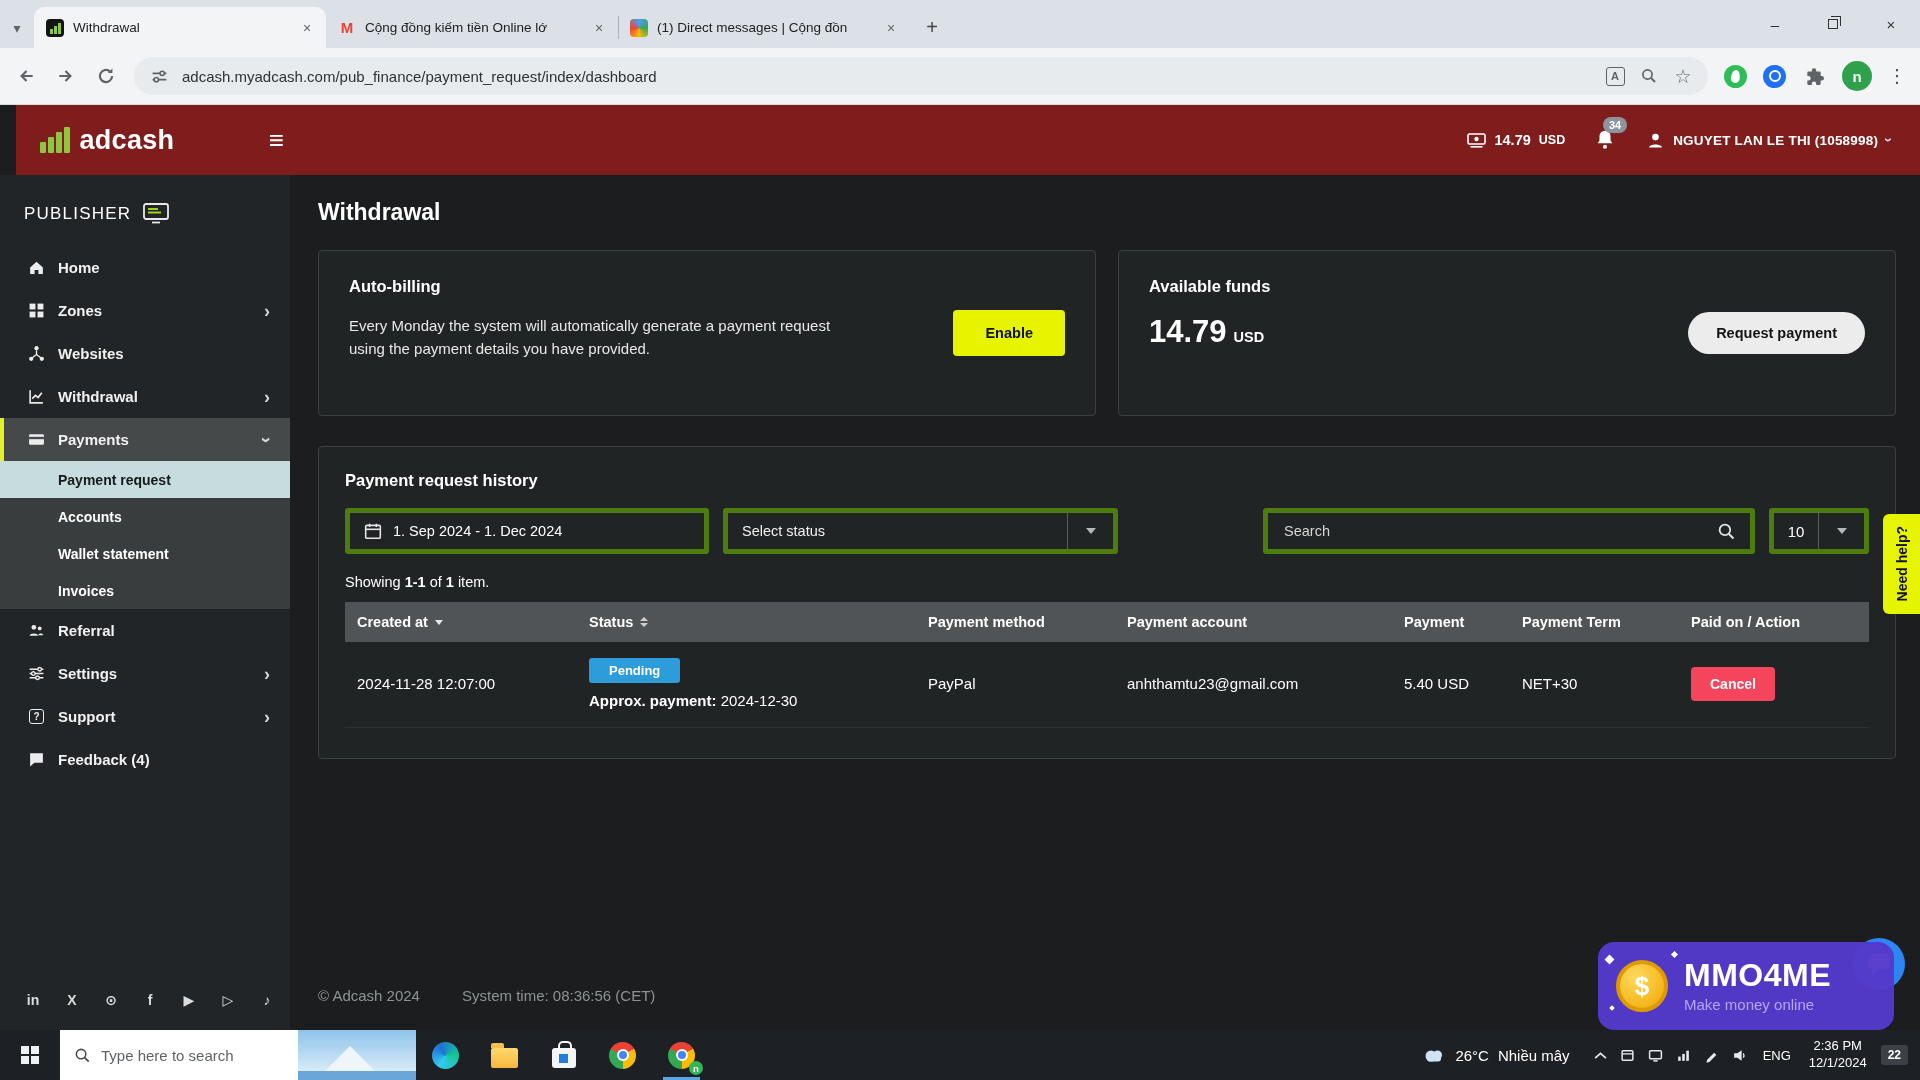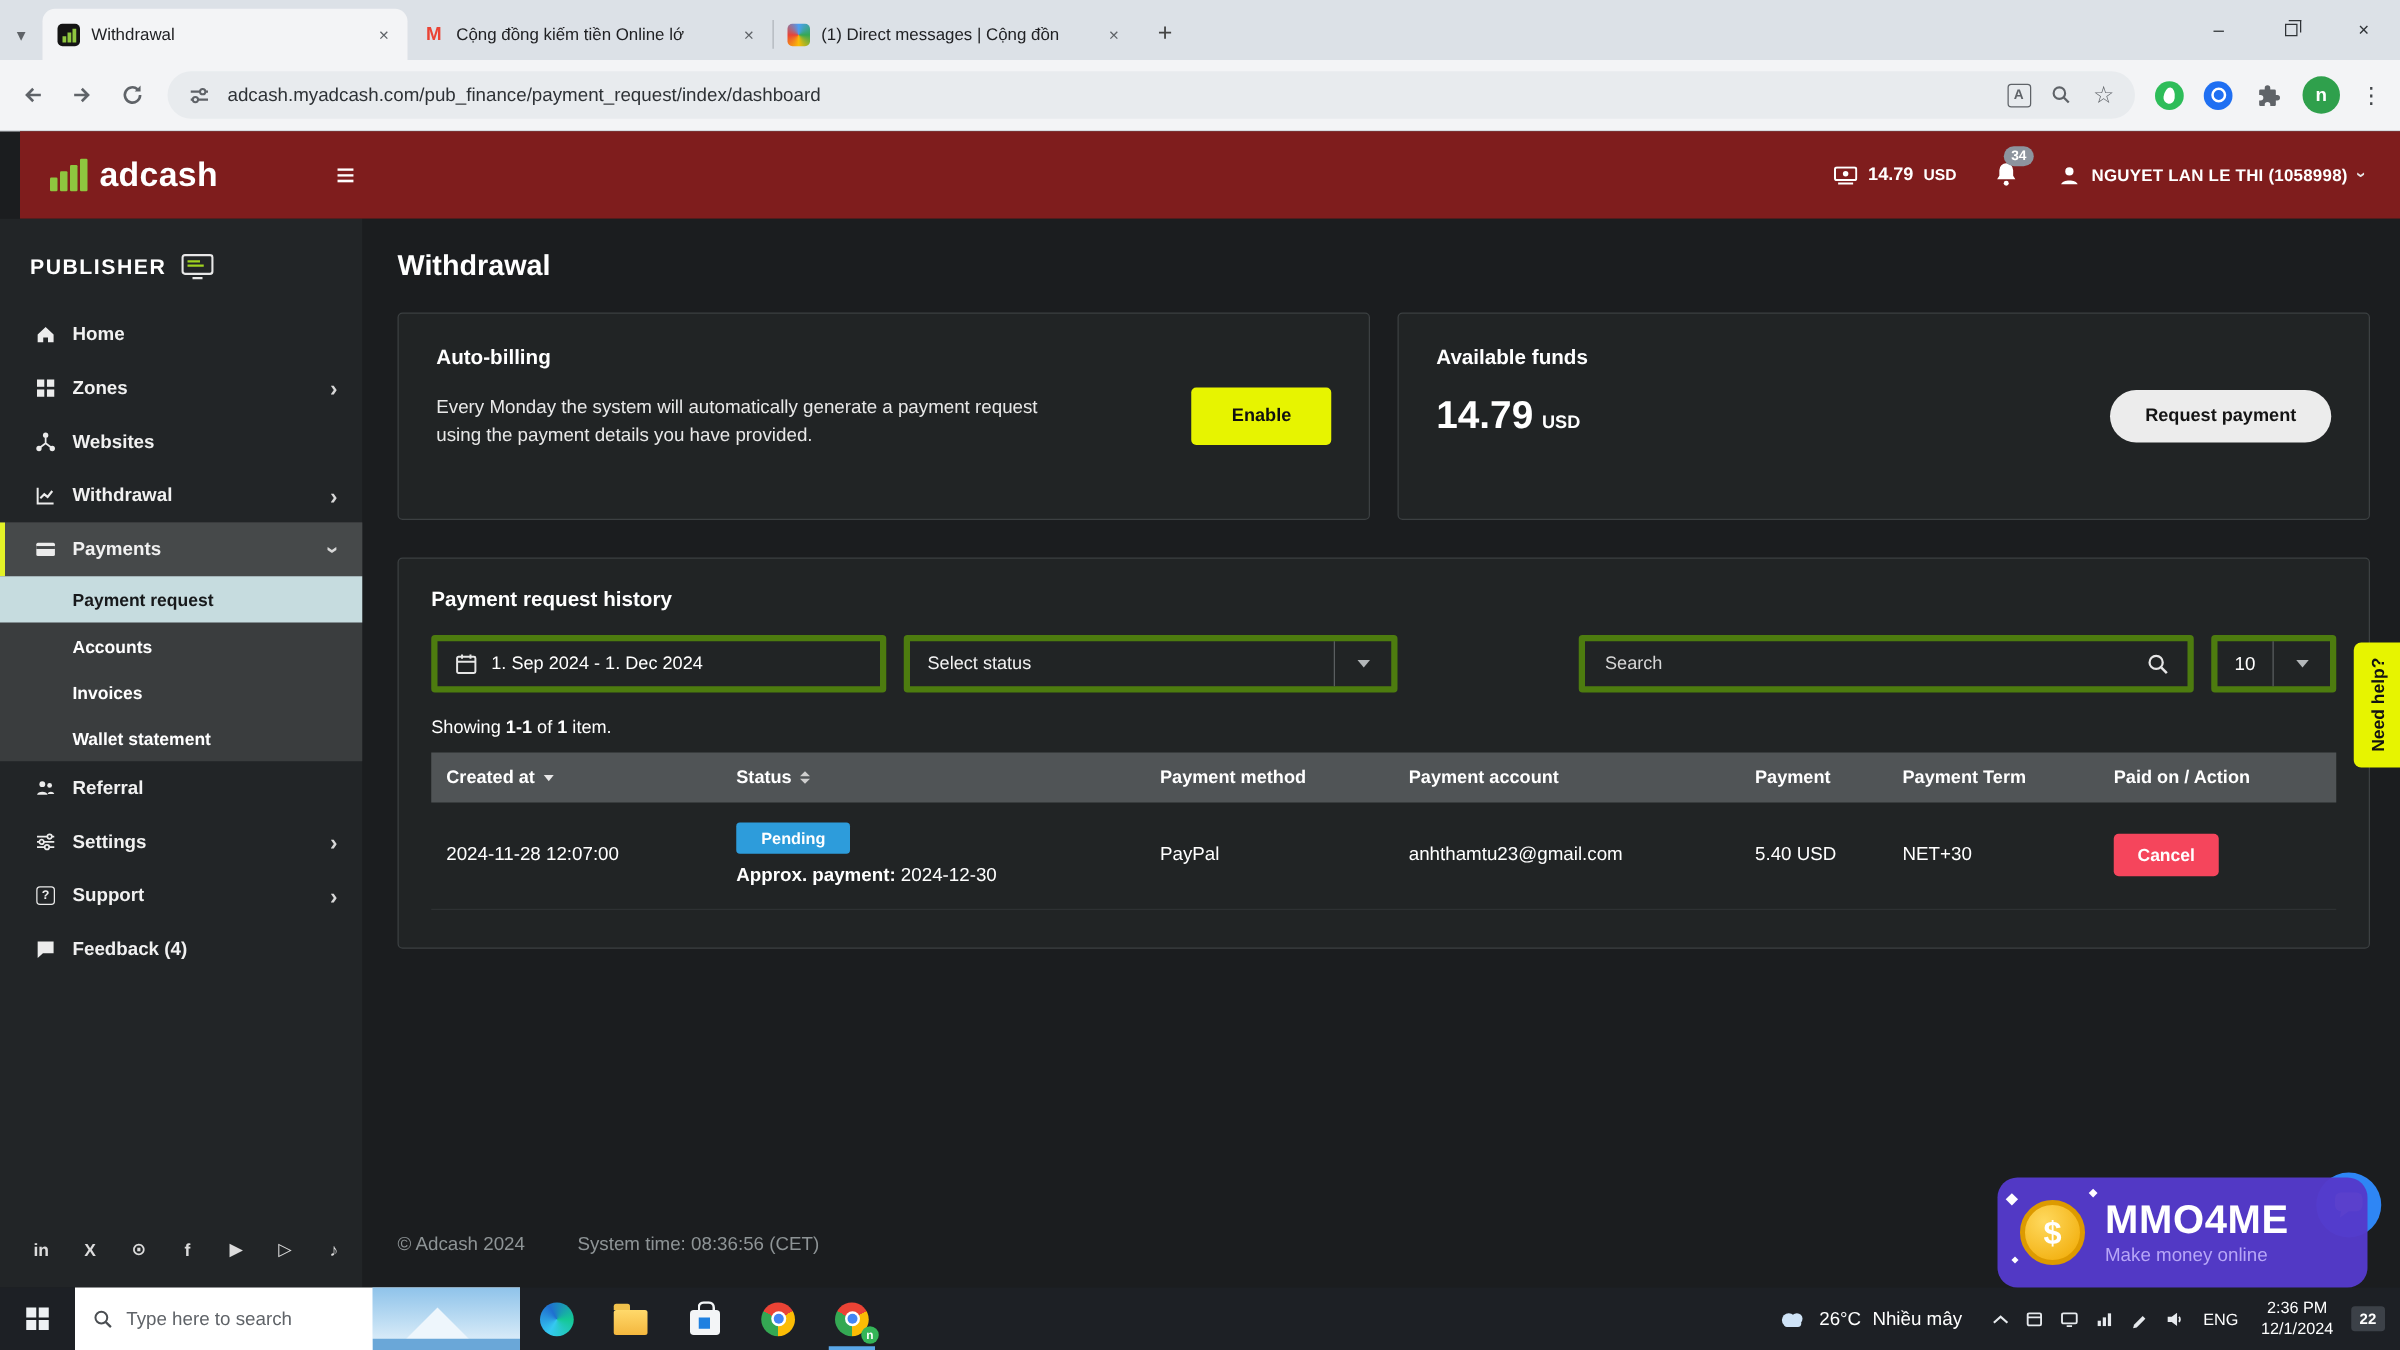--- a/index.html
+++ b/index.html
@@ -60,21 +60,21 @@
   .balance .cur{font-size:12.5px;}
   .bell{position:relative;width:22px;height:22px;}
   .bell-badge{position:absolute;top:-12px;right:-10px;background:#8d949e;color:#fff;font-size:11px;
     font-weight:700;border-radius:9px;padding:2px 6px;}
   .userbox{display:flex;align-items:center;gap:9px;font-weight:700;font-size:13.5px;letter-spacing:.2px;}
   .chev-sm{font-size:14px;display:inline-block;transform:rotate(90deg);color:#e6e6e6;}
 
   
   .sidebar{position:absolute;top:175px;left:0;width:290px;bottom:50px;background:#222527;}
   .publisher{display:flex;align-items:center;gap:12px;padding:28px 24px 22px;color:#fff;
-    font-weight:700;font-size:17px;letter-spacing:1.2px;}
+    font-weight:400;font-size:17px;letter-spacing:1.2px;}
   .nav-item{display:flex;align-items:center;gap:13px;height:43px;padding:0 20px 0 28px;
     color:#f1f1f1;font-size:15px;font-weight:700;}
   .nav-item .ic{width:17px;height:17px;flex:0 0 17px;display:flex;align-items:center;justify-content:center;}
   .nav-item .chev{margin-left:auto;color:#d8d8d8;font-size:18px;line-height:1;}
   .chev.down{display:inline-block;transform:rotate(90deg);}
   .pay-group{background:#3a3d3e;}
   .nav-item.parent{background:#46494a;border-left:4px solid #e3f227;padding-left:24px;}
   .subitem{height:37px;display:flex;align-items:center;padding-left:58px;color:#fff;font-size:14px;font-weight:700;}
   .subitem.active{background:#c6dcdf;color:#17191b;}
   .social{position:absolute;bottom:22px;left:26px;display:flex;gap:25px;color:#dcdcdc;
@@ -377,24 +377,24 @@
         <span>Payments</span>
         <span class="chev down">›</span>
       </div>
       <div class="subitem active">
           <span>Payment request</span>
         </div>
       <div class="subitem">
           <span>Accounts</span>
         </div>
       <div class="subitem">
+          <span>Wallet statement</span>
+        </div>
+      <div class="subitem">
           <span>Invoices</span>
-        </div>
-      <div class="subitem">
-          <span>Wallet statement</span>
         </div>
     </div>
 
     <div class="nav-item">
       <span class="ic">
           <svg width="17" height="17" viewBox="0 0 16 16">
             <circle cx="5.5" cy="5" r="2.2" fill="#ececec"></circle>
             <circle cx="11" cy="6" r="1.8" fill="#ececec"></circle>
             <path d="M1.5 13c.5-3 7.5-3 8 0z" fill="#ececec"></path>
             <path d="M9.5 12.5c.6-2.3 4.4-2.3 5 0z" fill="#ececec"></path>

